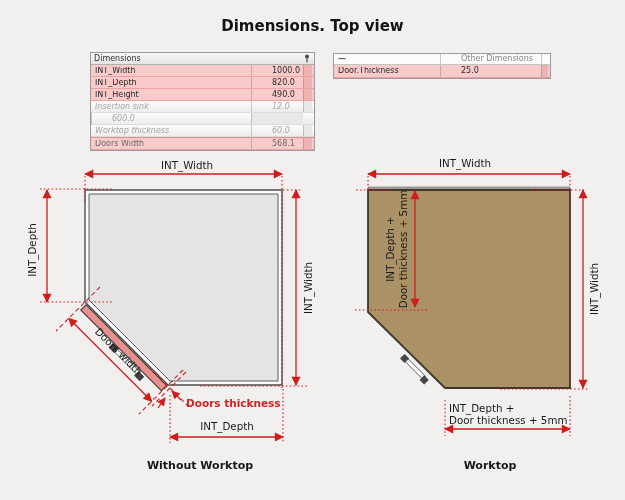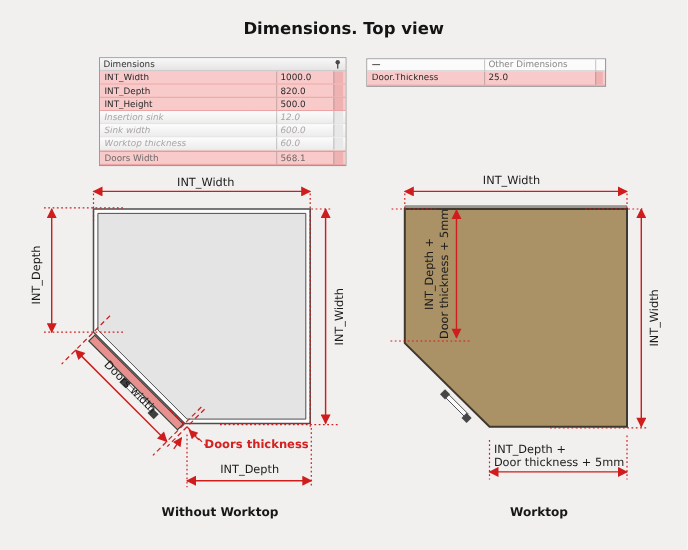--- a/index.html
+++ b/index.html
@@ -13,21 +13,21 @@
   .tbl-left{left:90px;top:52px;width:223px;}
   .tbl-right{left:333px;top:53px;width:216px;}
   .thead{display:flex;align-items:center;height:11px;padding:0 3px;
          background:linear-gradient(#f9f8f8,#e5e3e3);border-bottom:1px solid #b3b0b0;color:#333;}
   .thead .pin{margin-left:auto;display:flex;align-items:center;}
   .trow{display:grid;grid-template-columns:160px 52px 9px;height:11px;align-items:center;}
   .tbl-right .thead2{display:grid;grid-template-columns:106px 101px 7px;height:10px;align-items:center;
          background:#fbfbfb;border-bottom:1px solid #c5c3c3;color:#8a8888;}
   .tbl-right .trow{grid-template-columns:106px 101px 7px;height:12px;}
   .c1{padding-left:4px;white-space:nowrap;overflow:hidden;}
-  .c2{padding-left:3px;border-left:1px solid rgba(110,110,110,.35);height:100%;display:flex;align-items:center;}
+  .c2{padding-left:20px;border-left:1px solid rgba(110,110,110,.35);height:100%;display:flex;align-items:center;}
   .c3{border-left:1px solid rgba(110,110,110,.35);height:100%;}
   .hl{background:#f8caca;color:#2a2a2a;border-bottom:1px solid #eba3a3;}
   .hl .c3{background:#efb2b2;}
   .hlm{background:#f8caca;color:#6e6a6a;border-top:1px solid #e2908f;border-bottom:1px solid #eba3a3;}
   .hlm .c3{background:#efb2b2;}
   .dis{background:linear-gradient(#fcfcfc,#ececeb);color:#a8a5a5;border-bottom:1px solid #dddcdc;font-style:italic;}
   .dis .c3{background:#e9e8e8;}
   .dash-cell{color:#5d5d5d;font-weight:bold;letter-spacing:-1px;}
 
   
@@ -63,30 +63,29 @@
       <div class="c2">1000.0</div>
       <div class="c3"></div>
     </div>
     <div class="trow hl">
       <div class="c1">INT_Depth</div>
       <div class="c2">820.0</div>
       <div class="c3"></div>
     </div>
     <div class="trow hl">
       <div class="c1">INT_Height</div>
-      <div class="c2">500.0</div>
+      <div class="c2">490.0</div>
       <div class="c3"></div>
     </div>
     <div class="trow dis">
       <div class="c1">Insertion sink</div>
       <div class="c2">12.0</div>
       <div class="c3"></div>
     </div>
     <div class="trow dis">
-      <div class="c1">Sink width</div>
       <div class="c2">600.0</div>
       <div class="c3"></div>
     </div>
     <div class="trow dis">
       <div class="c1">Worktop thickness</div>
       <div class="c2">60.0</div>
       <div class="c3"></div>
     </div>
     <div class="trow hlm">
       <div class="c1">Doors Width</div>

